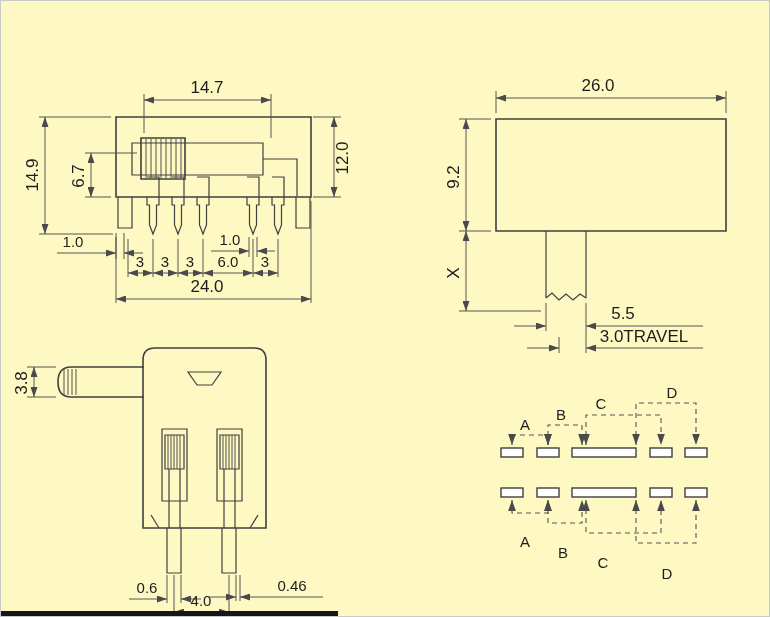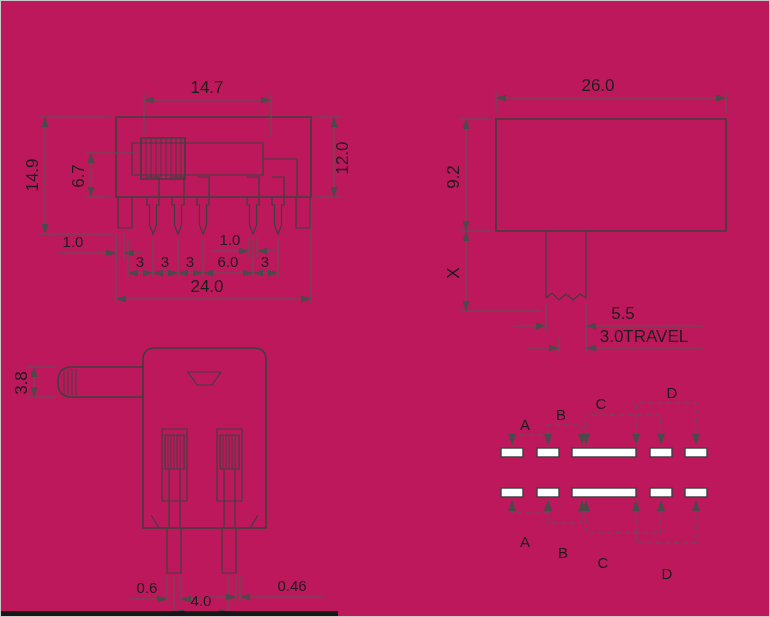--- a/index.html
+++ b/index.html
@@ -1,16 +1,16 @@
 <!DOCTYPE html>
 <html><head>
 <meta charset="utf-8">
 <style>
   html,body{margin:0;padding:0;background:#fff;}
-  .sheet{width:770px;height:617px;position:relative;background:#be185d;border:1px solid #c9c9c9;box-sizing:border-box;overflow:hidden;}
+  .sheet{width:770px;height:617px;position:relative;background:#fef9c3;border:1px solid #c9c9c9;box-sizing:border-box;overflow:hidden;}
   svg{display:block;}
   svg text{font-family:"Liberation Sans", sans-serif;fill:#1d1d1d;}
   text.d{font-size:17px;}
   text.s{font-size:15px;}
   text.l{font-size:15px;}
   .obj{stroke:#3f3f3f;stroke-width:1.6;fill:none;stroke-linejoin:miter;stroke-linecap:square;}
   .obj2{stroke:#3f3f3f;stroke-width:1.2;fill:none;}
   .hatch{stroke:#3f3f3f;stroke-width:0.9;fill:none;}
   .dim{stroke:#555;stroke-width:1;fill:none;}
   .dash{stroke:#555;stroke-width:1.1;fill:none;stroke-dasharray:5 4;}

